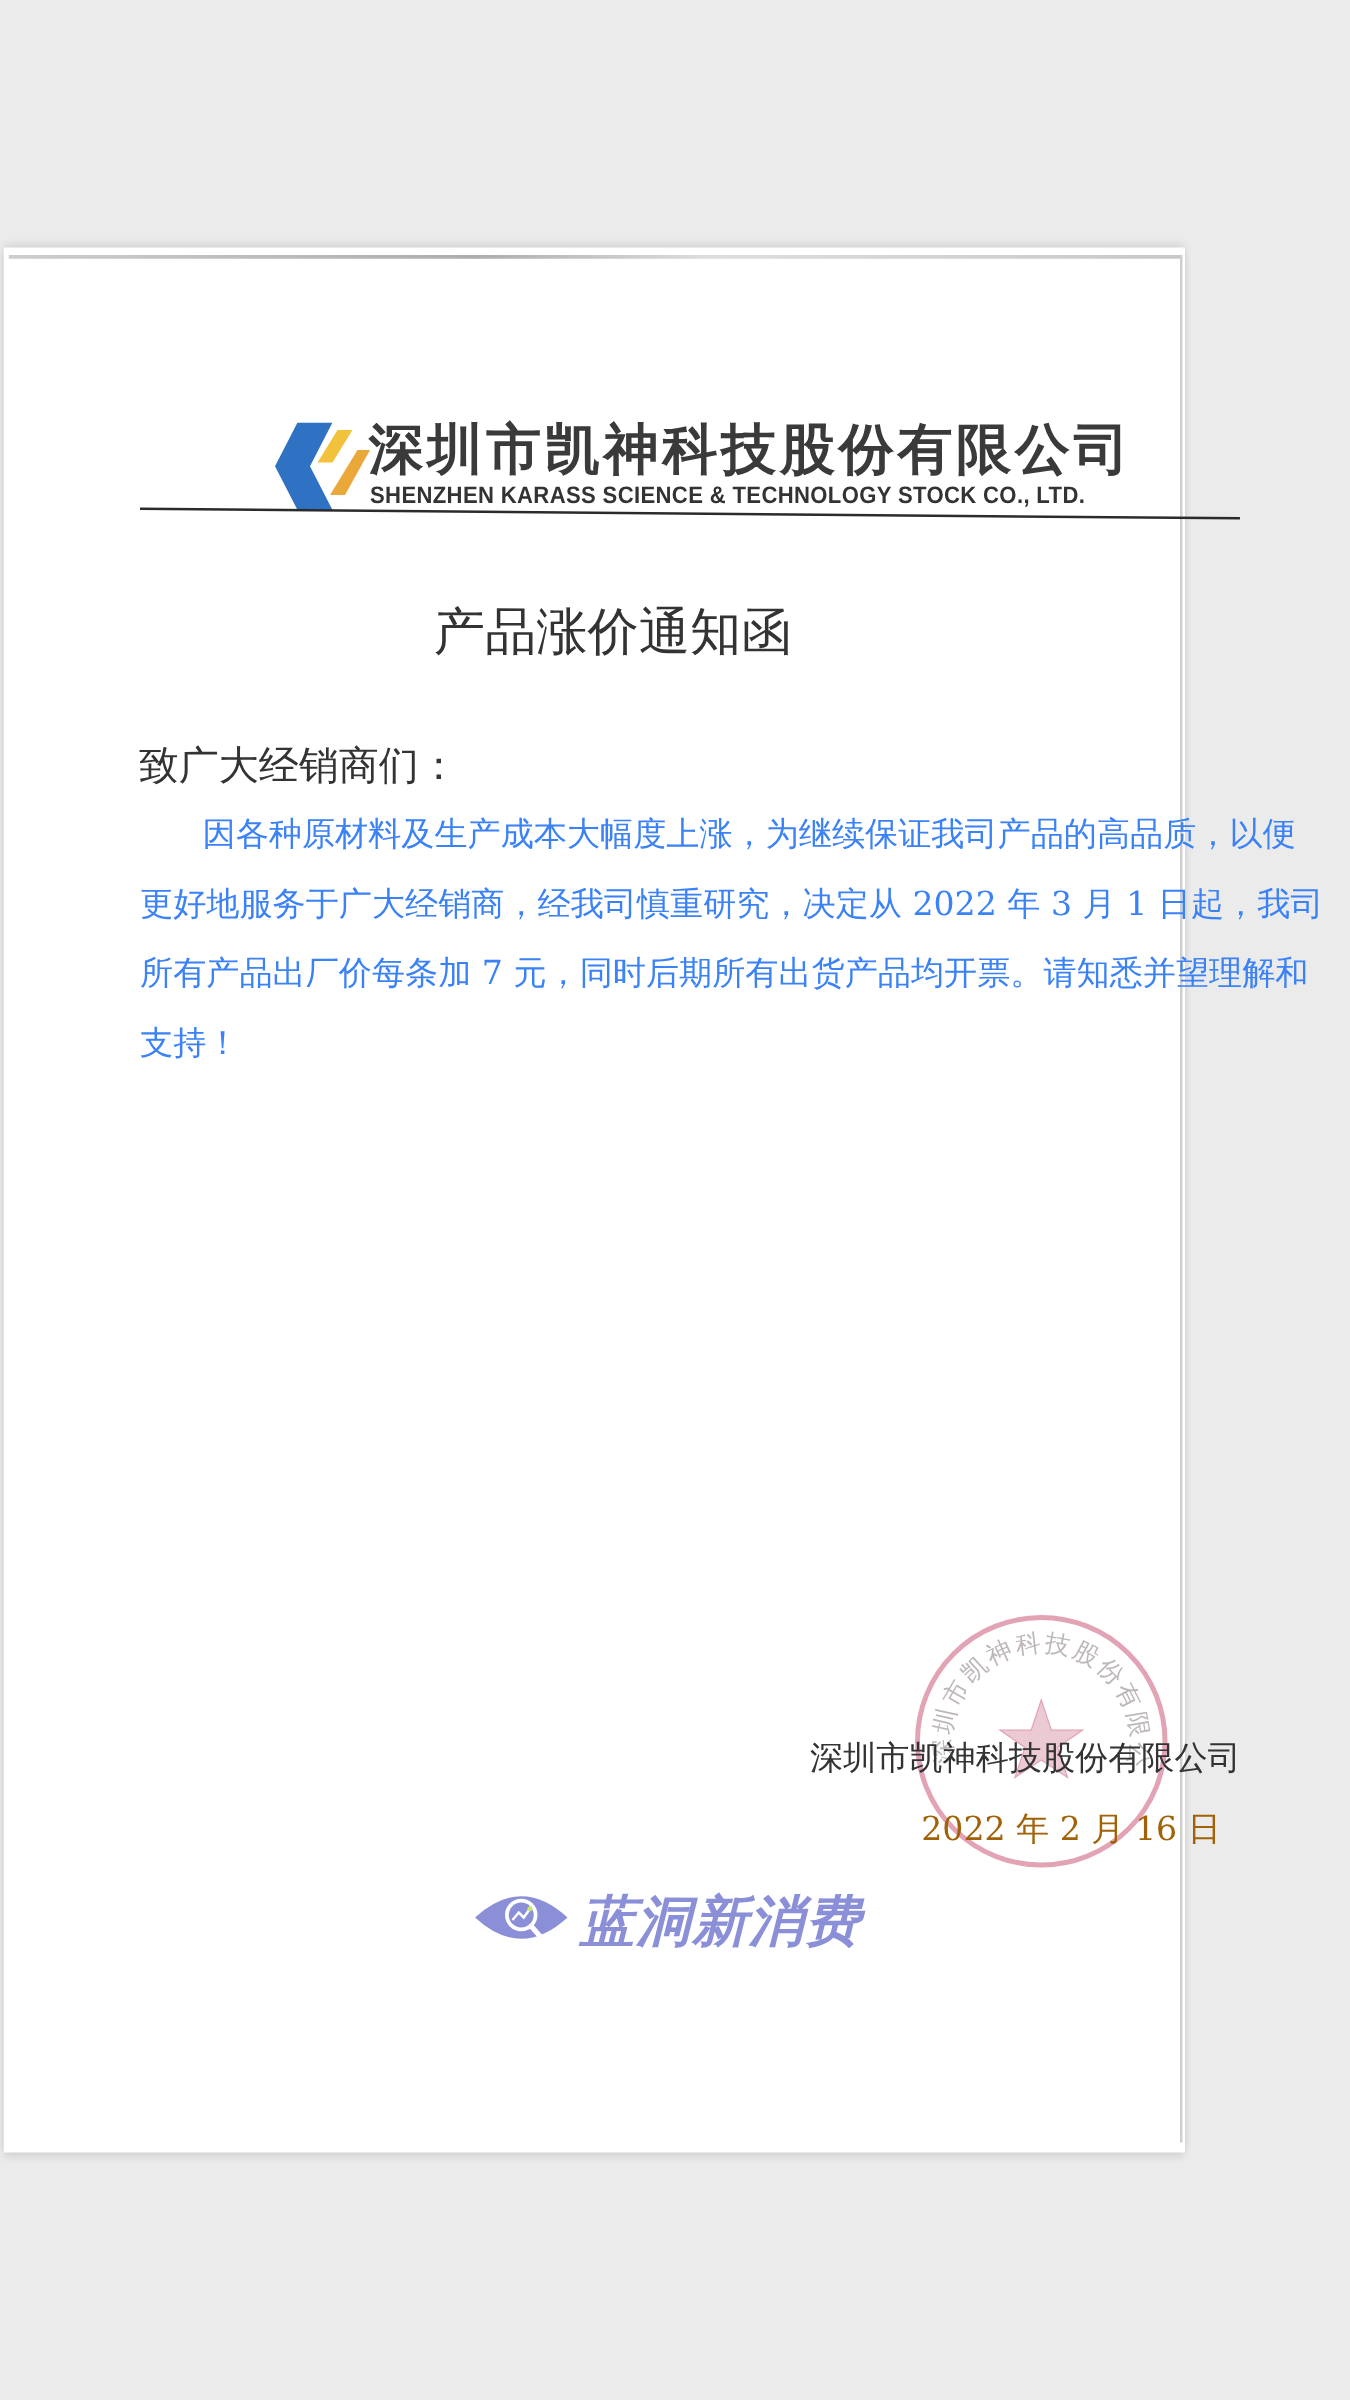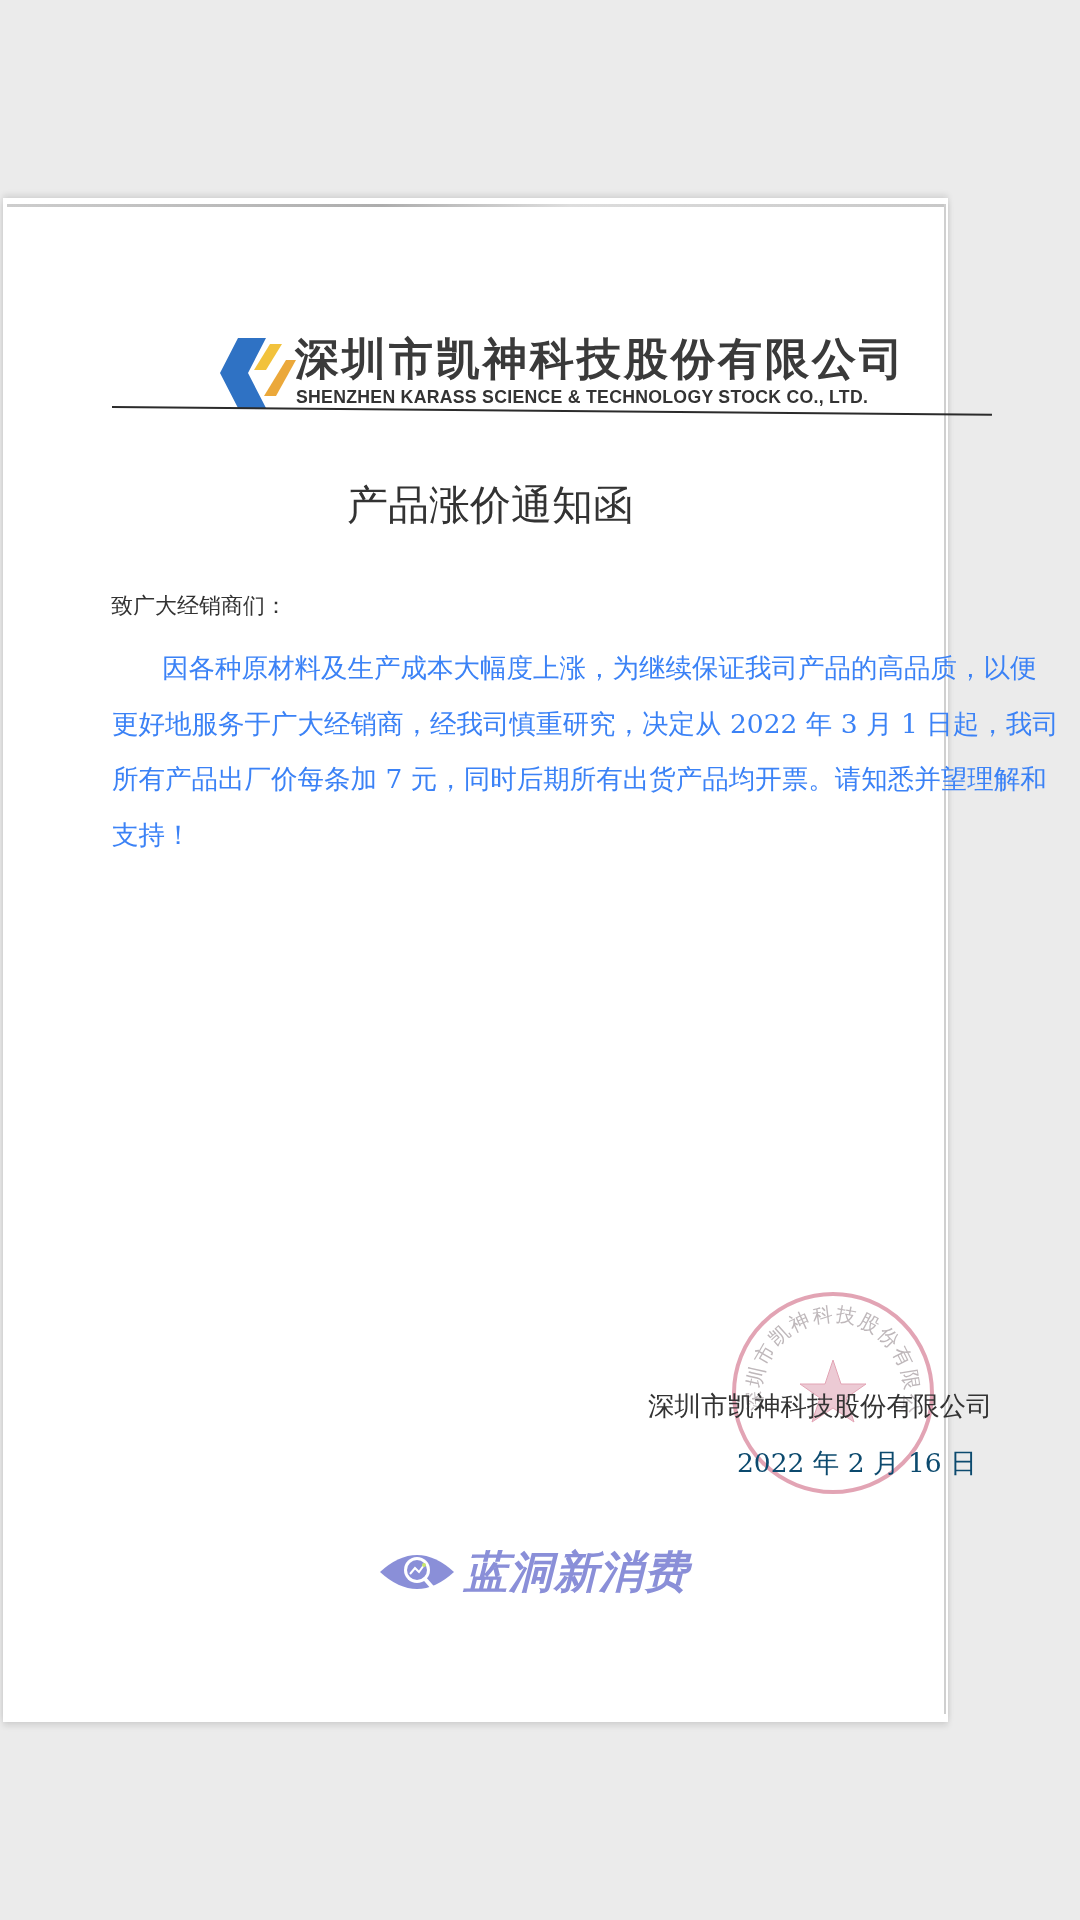--- a/index.html
+++ b/index.html
@@ -40,44 +40,44 @@
   .header-rule {
     position: absolute; left: 109px; top: 208px; width: 880px; height: 2px;
     background: #2b2b2b; transform: rotate(0.5deg); transform-origin: left center;
   }
   .doc-title {
     position: absolute; left: 0; right: 0; top: 280px; text-align: center;
     font-size: 41px; color: #333; white-space: nowrap; padding-left: 30px;
   }
   .greeting {
     position: absolute; left: 108px; top: 393px;
-    font-size: 22px; color: #333; white-space: nowrap; font-family: Liberation Mono, monospace;
+    font-size: 32px; color: #333; white-space: nowrap; font-family: Liberation Mono, monospace;
   }
   .body-para { position: absolute; left: 109px; top: 450px; width: 880px; }
   .body-line {
     height: 55.5px; line-height: 40px; font-size: 26.5px; color: #3b82f6;
     white-space: nowrap; text-align: justify; text-align-last: justify;
   }
   .body-line.first { padding-left: 50px; }
   .body-line.last { text-align-last: left; }
   .stamp {
     position: absolute; left: 727px; top: 1092px; width: 206px; height: 206px;
     opacity: 0.75;
   }
   .signature {
     position: absolute; left: 645px; top: 1190px;
     font-size: 26.5px; color: #333; white-space: nowrap;
   }
   .sign-date {
     position: absolute; left: 734px; top: 1247px;
-    font-size: 26.5px; color: #0c4a6e; white-space: nowrap;
+    font-size: 26.5px; color: #a16207; white-space: nowrap;
   }
   .watermark {
     position: absolute; left: 375px; top: 1310px; height: 60px;
-    display: flex; align-items: center; gap: 8px; margin-top: 34px;
+    display: flex; align-items: flex-start; gap: 8px;
   }
   .wm-text {
     font-family: "DejaVu Sans", sans-serif; font-weight: bold; font-style: italic;
     font-size: 44px; color: #8a8fd8; letter-spacing: 1px; white-space: nowrap;
   }
 </style>
 </head>
 <body>
 
 <div class="page">

